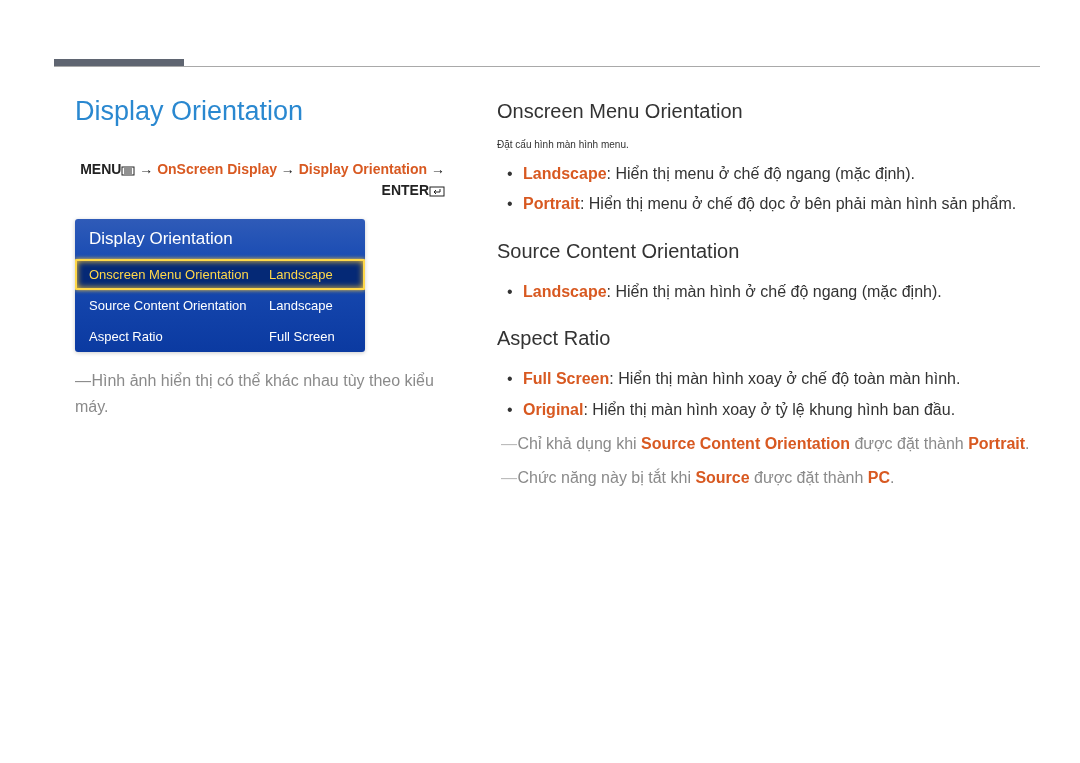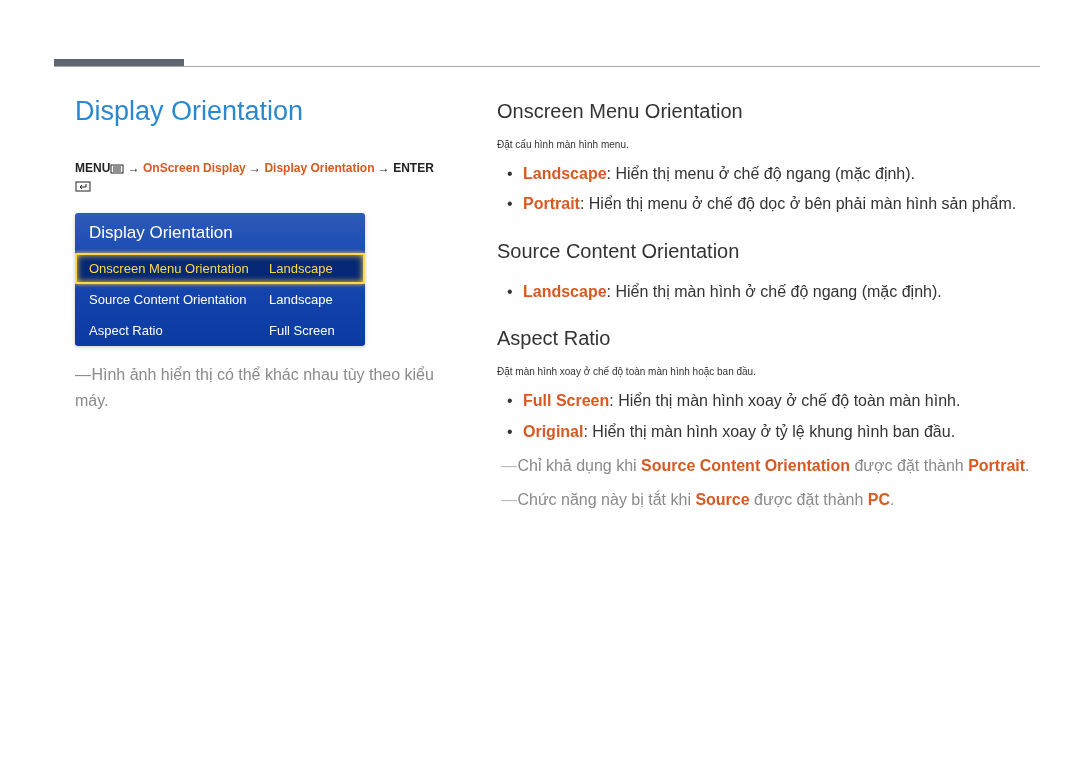--- a/index.html
+++ b/index.html
@@ -39,25 +39,26 @@
   }
   .left-col { width: 370px; flex-shrink: 0; }
   .right-col { flex: 1; padding-top: 4px; }
   .main-title {
     font-size: 27px;
     font-weight: 400;
     color: #2a88d0;
     margin-bottom: 32px;
   }
   .breadcrumb {
-    font-size: 12px;
+    font-size: 14px;
     font-weight: bold;
     color: #222;
     margin-bottom: 18px;
     line-height: 1.5;
+    text-align: right;
   }
   .breadcrumb .orange { color: #d85921; font-weight: bold; }
   .osd-panel {
     width: 290px;
     background: linear-gradient(180deg, #2f5bb8 0%, #1a4cb3 30%, #0b3aa1 100%);
     border-radius: 3px;
     padding: 0;
     overflow: hidden;
     box-shadow: 0 1px 4px rgba(0,0,0,0.2);
     margin-bottom: 16px;
@@ -186,21 +187,20 @@
       <li><span class="hl">Landscape</span><span>: Hiển thị menu ở chế độ ngang (mặc định).</span></li>
       <li><span class="hl">Portrait</span><span>: Hiển thị menu ở chế độ dọc ở bên phải màn hình sản phẩm.</span></li>
     </ul>
 
     <h2 class="sub-heading gap">Source Content Orientation</h2>
     <ul class="bullets">
       <li><span class="hl">Landscape</span><span>: Hiển thị màn hình ở chế độ ngang (mặc định).</span></li>
     </ul>
 
     <h2 class="sub-heading gap">Aspect Ratio</h2>
-    <p class="body-text">Đặt màn hình xoay ở chế độ toàn màn hình hoặc ban đầu.</p>
     <ul class="bullets">
       <li><span class="hl">Full Screen</span><span>: Hiển thị màn hình xoay ở chế độ toàn màn hình.</span></li>
       <li><span class="hl">Original</span><span>: Hiển thị màn hình xoay ở tỷ lệ khung hình ban đầu.</span></li>
     </ul>
     <div class="note-line">
       <span>Chỉ khả dụng khi </span><span class="hl">Source Content Orientation</span><span> được đặt thành </span><span class="hl">Portrait</span><span>.</span>
     </div>
     <div class="note-line">
       <span>Chức năng này bị tắt khi </span><span class="hl">Source</span><span> được đặt thành </span><span class="hl">PC</span><span>.</span>
     </div>

